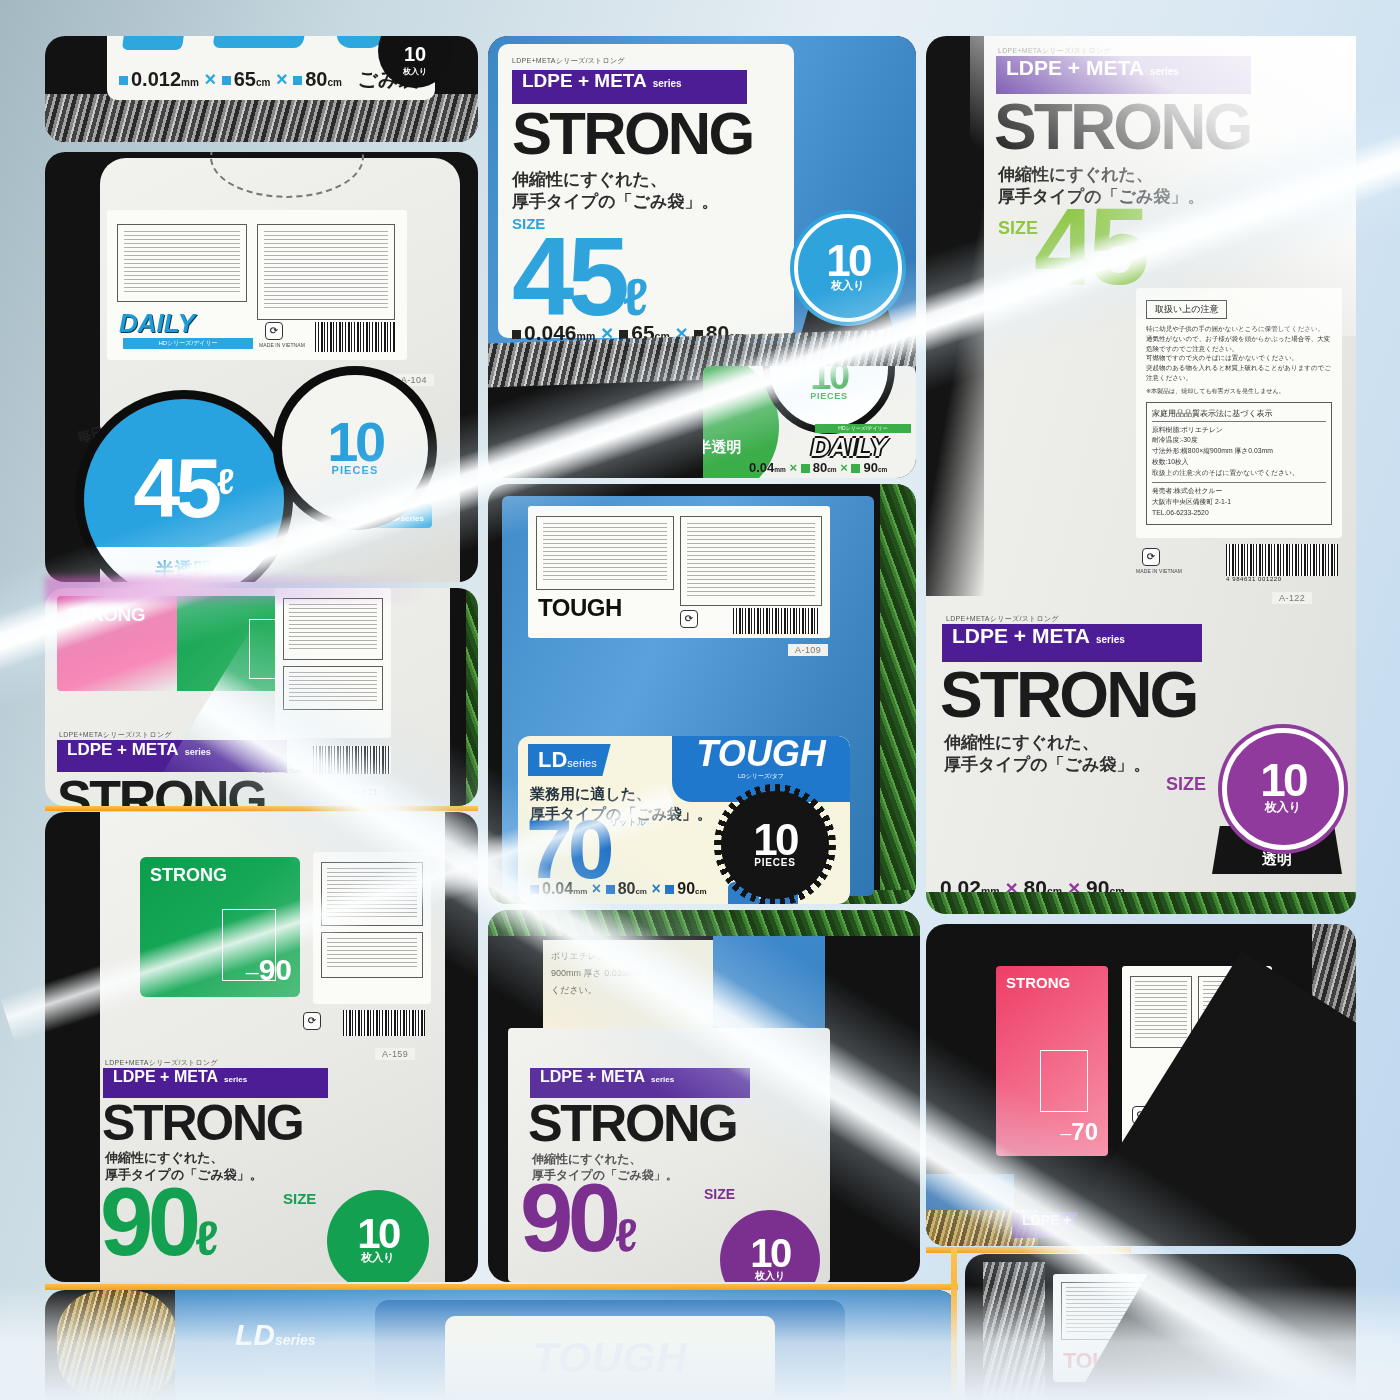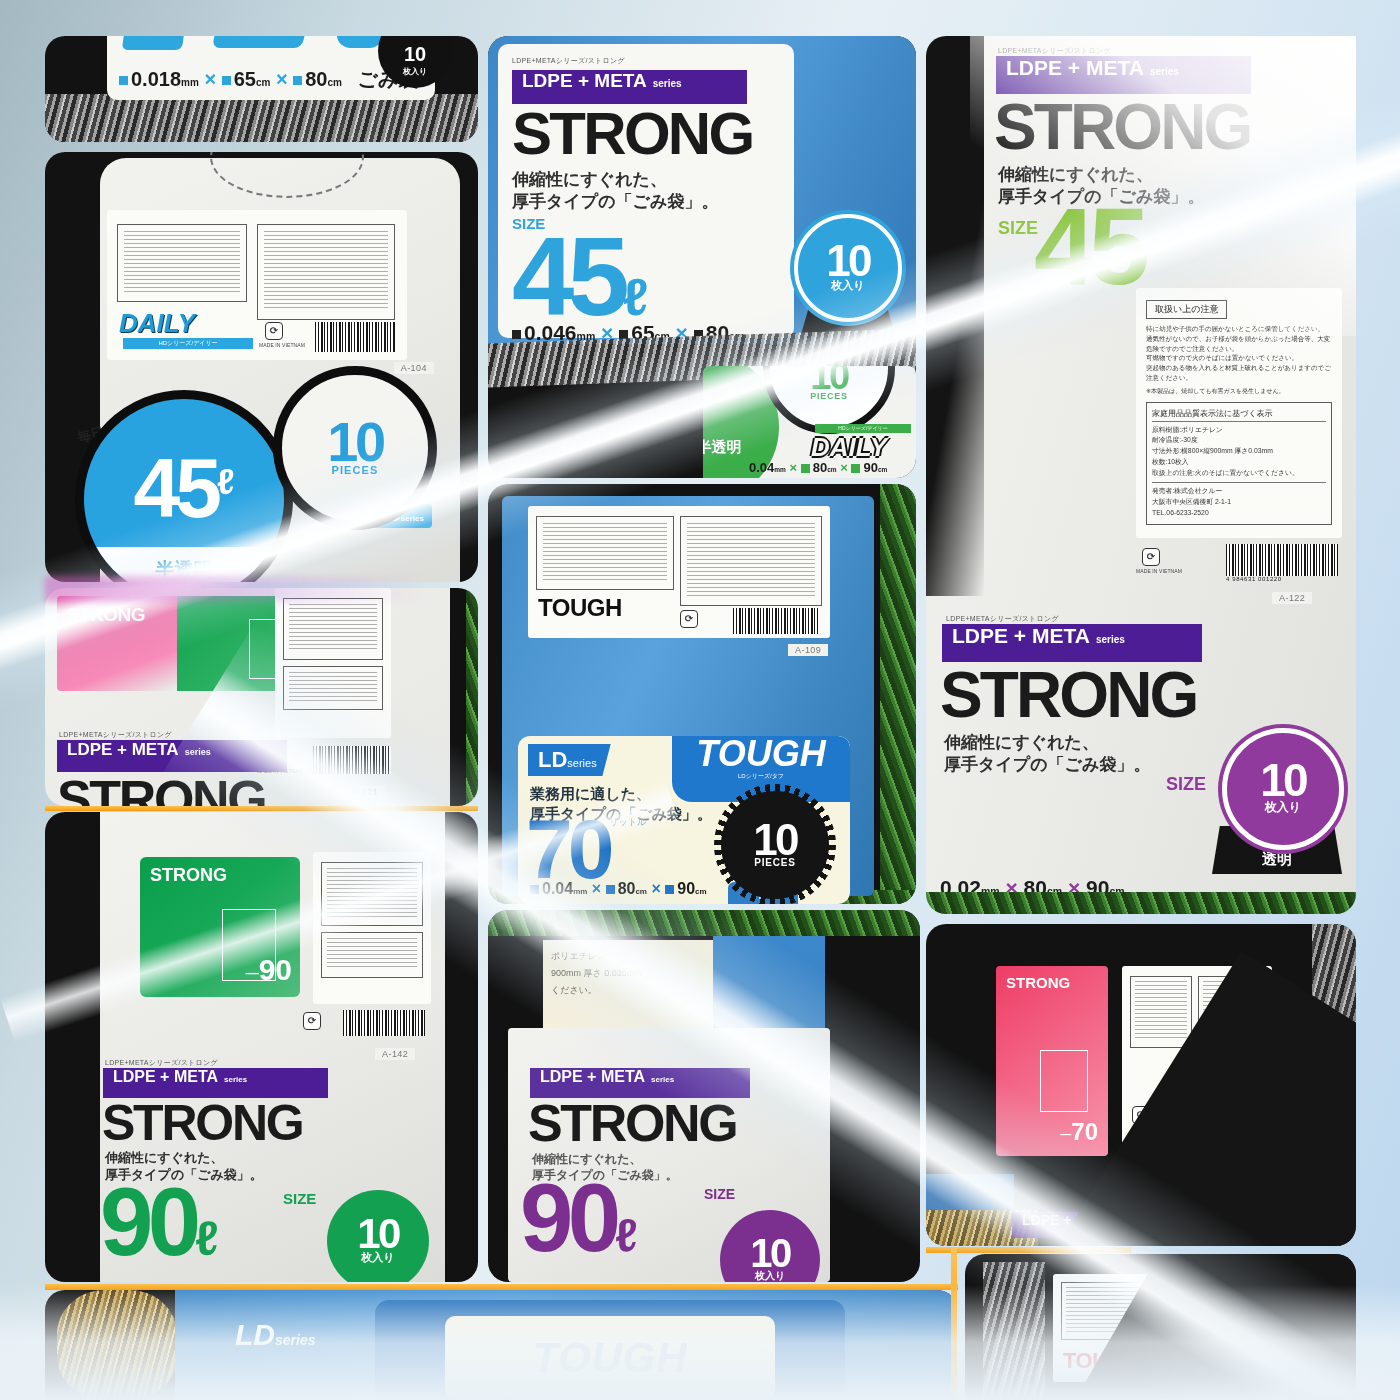--- a/index.html
+++ b/index.html
@@ -42,21 +42,21 @@
 
 <div id="canvas">
 
   <div class="cell" style="left:45px;top:36px;width:433px;height:106px;">
     <div class="abs foilS" style="left:0;top:58px;width:433px;height:48px;opacity:.85;"></div>
     <div class="abs" style="left:62px;top:-6px;width:328px;height:70px;background:#f6f6f3;border-radius:0 0 10px 10px;overflow:hidden;">
       <div class="abs" style="left:18px;top:-26px;width:60px;height:46px;background:#2ea6de;transform:skewX(-8deg);border-radius:6px;"></div>
       <div class="abs" style="left:110px;top:-30px;width:90px;height:48px;background:#2ea6de;transform:skewX(-12deg);border-radius:8px;"></div>
       <div class="abs" style="left:230px;top:-24px;width:46px;height:42px;background:#2ea6de;border-radius:50% 50% 30% 30%;"></div>
       <div class="abs specrow" style="left:12px;top:36px;font-size:20px;">
-        <span class="chip cB"></span><span>0.018</span><span class="u">mm</span>
+        <span class="chip cB"></span><span>0.012</span><span class="u">mm</span>
         <span style="color:#2ea6de;">×</span>
         <span class="chip cB"></span><span>65</span><span class="u">cm</span>
         <span style="color:#2ea6de;">×</span>
         <span class="chip cB"></span><span>80</span><span class="u">cm</span>
         <span style="margin-left:10px;">ごみ袋</span>
       </div>
     </div>
     <div class="circ abs" style="right:26px;top:-22px;width:74px;height:74px;background:#111;">
       <span style="font-size:20px;margin-top:18px;">10</span>
       <span style="font-size:8px;">枚入り</span>
@@ -73,21 +73,21 @@
       </div>
       <div class="abs box" style="left:150px;top:14px;width:136px;height:94px;">
         <div class="hairlines" style="margin:6px;height:80px;opacity:.7;"></div>
       </div>
       <div class="abs" style="left:12px;top:98px;font-size:26px;font-weight:900;font-style:italic;color:#1e9bd7;text-shadow:1px 1px 0 #0b3b57;">DAILY</div>
       <div class="abs" style="left:16px;top:128px;width:130px;height:11px;background:#2aa7e1;color:#fff;font-size:6px;line-height:11px;text-align:center;">HDシリーズ/デイリー</div>
       <div class="abs recy" style="left:158px;top:112px;">⟳</div>
       <div class="abs madein" style="left:152px;top:132px;">MADE IN VIETNAM</div>
       <div class="abs barcode" style="left:208px;top:112px;width:80px;height:30px;"></div>
     </div>
-    <div class="abs tag" style="right:44px;top:210px;">A-104</div>
+    <div class="abs tag" style="right:44px;top:222px;">A-104</div>
     <div class="abs" style="right:46px;top:352px;background:#2aa7e1;color:#fff;border-radius:4px;padding:3px 8px;font-weight:900;">
       <span style="font-size:16px;">HD</span><span style="font-size:8px;font-weight:700;">series</span>
     </div>
     <div class="abs" style="left:32px;top:266px;font-size:13px;font-weight:800;color:#222;transform:rotate(-14deg);">毎日の生活に…</div>
     <div class="abs" style="left:66px;top:286px;font-size:13px;font-weight:800;color:#222;transform:rotate(-8deg);">汎用性の高い「ごみ袋」</div>
     <div class="circ abs" style="left:30px;top:238px;width:200px;height:200px;background:#29a3e0;border:9px solid #0d0d0d;overflow:hidden;">
       <div style="display:flex;align-items:flex-start;margin-top:-20px;">
         <span class="bignum" style="font-size:84px;color:#fff;">45</span>
         <span style="font-size:36px;color:#fff;margin-top:6px;">ℓ</span>
       </div>
@@ -139,21 +139,21 @@
     <div class="abs backlabel" style="left:268px;top:40px;width:118px;height:152px;">
       <div class="abs box" style="left:8px;top:10px;width:100px;height:62px;">
           <div class="hairlines" style="margin:5px;height:50px;opacity:.7;"></div>
         </div>
       <div class="abs box" style="left:8px;top:80px;width:100px;height:44px;">
           <div class="hairlines" style="margin:5px;height:32px;opacity:.7;"></div>
         </div>
     </div>
     <div class="abs recy" style="left:258px;top:200px;">⟳</div>
     <div class="abs barcode" style="left:298px;top:198px;width:82px;height:26px;"></div>
-    <div class="abs tag" style="left:330px;top:236px;">A-142</div>
+    <div class="abs tag" style="left:330px;top:236px;">A-159</div>
     <div class="abs tinyseries" style="left:60px;top:246px;">LDPE+METAシリーズ/ストロング</div>
     <div class="banner abs" style="left:58px;top:256px;width:205px;height:30px;font-size:16px;">
       <span>LDPE + META</span>
         <span class="suf" style="font-size:8px;">series</span>
     </div>
     <div class="strongword abs" style="left:57px;top:288px;font-size:50px;">STRONG</div>
     <div class="desc abs" style="left:60px;top:338px;font-size:13px;">
       <div>伸縮性にすぐれた、</div>
         <div>厚手タイプの「ごみ袋」。</div>
     </div>

